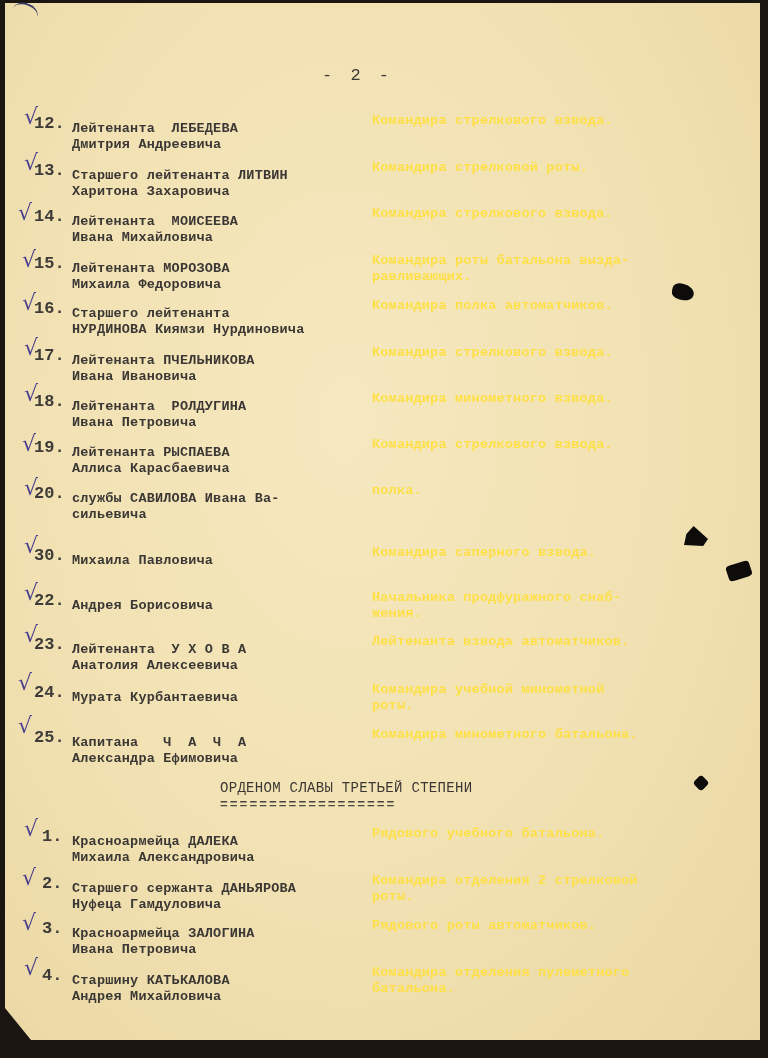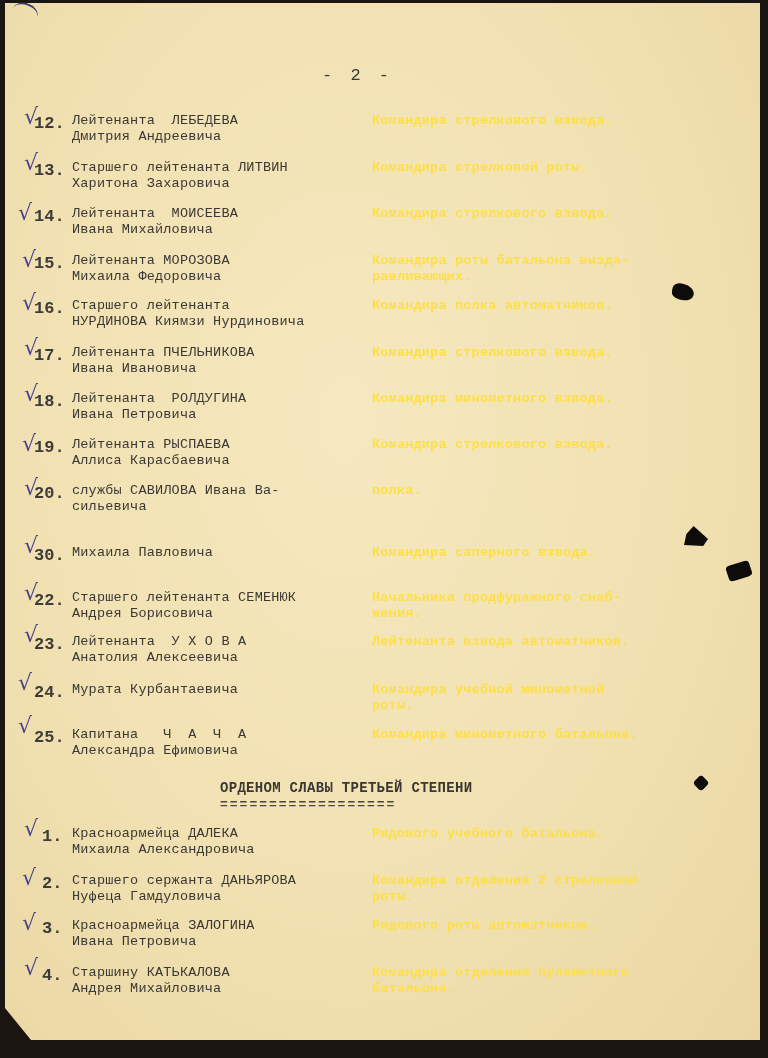--- a/index.html
+++ b/index.html
@@ -21,32 +21,32 @@
   .entry { position: absolute; left: 0; width: 768px; }
   .check {
     position: absolute; font-family: "DejaVu Serif", serif; font-style: italic;
     color: #4a3f8e; font-size: 22px; line-height: 1;
   }
   .num {
     position: absolute; left: 34px; top: 1px;
     font-size: 17px; color: #3e3b38; font-weight: bold;
   }
   .name {
-    position: absolute; left: 72px; top: 0;
-    font-size: 13.5px; line-height: 16px; color: #3a3734; font-weight: normal;
+    position: absolute; left: 72px; top: 8px;
+    font-size: 13.5px; line-height: 16px; color: #3a3734; font-weight: bold;
     white-space: pre; letter-spacing: 0.2px;
   }
   .role {
     position: absolute; left: 372px; top: 0;
     font-size: 13.5px; line-height: 16px; color: #fde047; font-weight: bold;
     white-space: pre; letter-spacing: 0.2px;
   }
   .section-title {
     position: absolute; left: 220px; top: 780px;
-    font-size: 14px; color: #3a3734; font-weight: bold; letter-spacing: 0.3px;
+    font-size: 14px; color: #3a3734; font-weight: normal; letter-spacing: 0.3px;
   }
   .section-underline {
     position: absolute; left: 220px; top: 797px;
     font-size: 13px; color: #4a4642; letter-spacing: 2px; font-weight: bold;
   }
   .blot { position: absolute; background: #0e0c0b; }
   .corner-squiggle {
     position: absolute; left: 12px; top: 3px; width: 26px; height: 18px;
     border-top: 2px solid #3b3b6a; border-radius: 50% 50% 0 0;
     transform: rotate(20deg);
@@ -131,21 +131,21 @@
 <div class="entry" style="top:545px;">
   <span class="check" style="left:24px;top:-10px;">√</span>
   <span class="num">30.</span>
   <div class="name"><div>Михаила Павловича</div></div>
   <div class="role"><div>Командира саперного взвода.</div></div>
 </div>
 
 <div class="entry" style="top:590px;">
   <span class="check" style="left:24px;top:-8px;">√</span>
   <span class="num">22.</span>
-  <div class="name"><div>Старшего лейтенанта СЕМЕНЮК</div><div>Андрея Борисовича</div></div>
+  <div class="name"><div>Андрея Борисовича</div></div>
   <div class="role"><div>Начальника продфуражного снаб-</div><div>жения.</div></div>
 </div>
 
 <div class="entry" style="top:634px;">
   <span class="check" style="left:24px;top:-10px;">√</span>
   <span class="num">23.</span>
   <div class="name"><div>Лейтенанта  У Х О В А</div><div>Анатолия Алексеевича</div></div>
   <div class="role"><div>Лейтенанта взвода автоматчиков.</div></div>
 </div>
 

